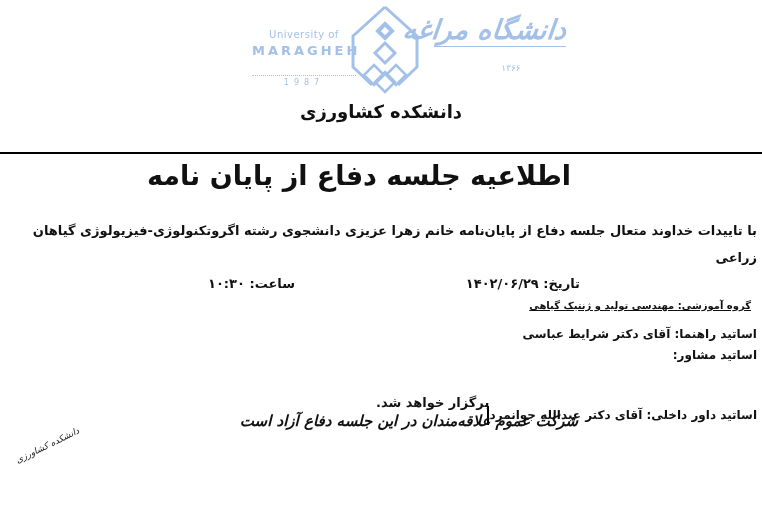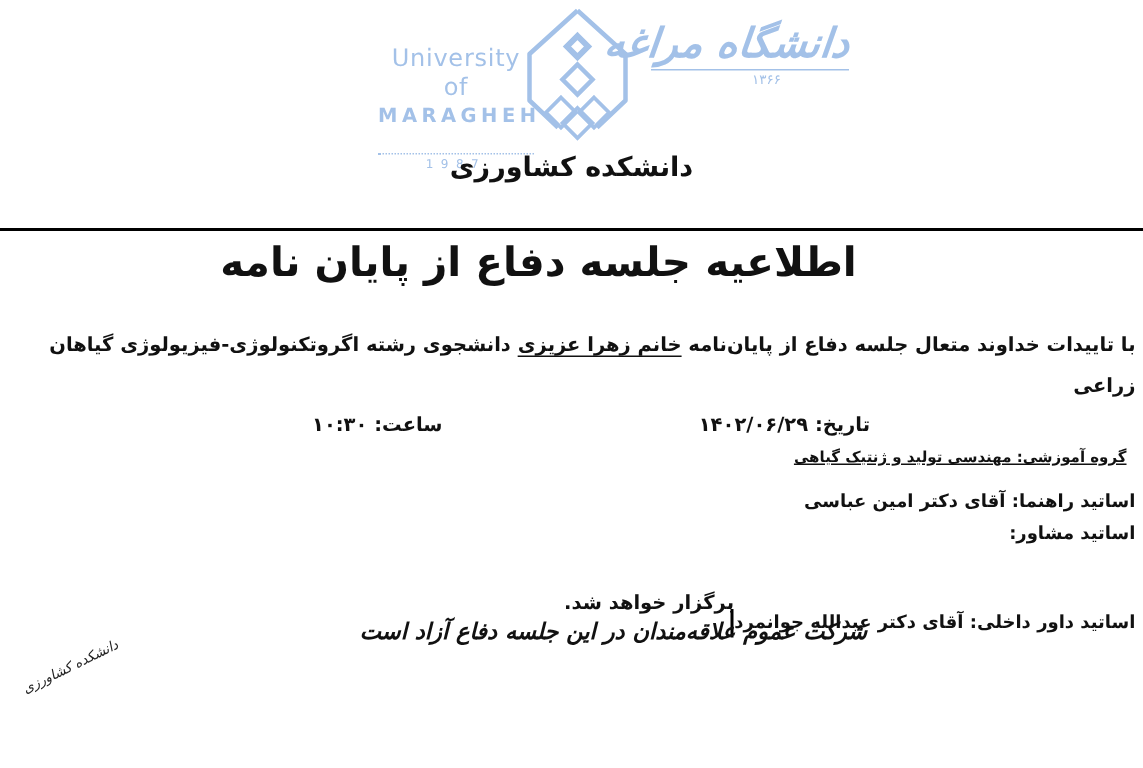--- a/index.html
+++ b/index.html
@@ -6,37 +6,37 @@
   * { box-sizing: border-box; }
   html, body { margin: 0; padding: 0; }
   body {
     width: 762px; height: 512px; background: #ffffff; overflow: hidden;
     position: relative; font-family: "DejaVu Sans", sans-serif; color: var(--ink);
   }
   .abs { position: absolute; }
 
   
   .logo-en { left: 252px; top: 29px; width: 104px; text-align: center; color: var(--logo-blue); }
-  .logo-en .u-of { font-size: 16px; letter-spacing: 0.5px; }
+  .logo-en .u-of { font-size: 10px; letter-spacing: 0.5px; }
   .logo-en .maragheh { font-size: 13px; font-weight: bold; letter-spacing: 3px; margin-top: 3px; white-space: nowrap; }
   .logo-en .year-en { font-size: 8px; letter-spacing: 5px; border-top: 1px dotted var(--logo-blue); margin-top: 17px; padding-top: 2px; }
   .emblem { left: 341px; top: 4px; }
   .logo-fa { left: 426px; top: 14px; width: 140px; color: var(--logo-blue); direction: rtl; }
   .logo-fa .fa-callig { font-size: 27px; font-weight: bold; font-style: italic; white-space: nowrap; display: inline-block; transform: skewX(-6deg); }
   .logo-fa .fa-underline { border-bottom: 1px solid var(--logo-blue); width: 132px; margin-top: 1px; }
-  .logo-fa .year-fa { font-size: 9px; letter-spacing: 4px; text-align: center; width: 110px; margin-top: 2px; }
+  .logo-fa .year-fa { font-size: 9px; letter-spacing: 4px; text-align: center; width: 110px; margin-top: 16px; }
 
   
   .faculty { top: 101px; left: 0; width: 762px; text-align: center; font-size: 18px; font-weight: bold; direction: rtl; }
   .rule { top: 152px; left: 0; width: 762px; border-top: 2px solid #000; height: 0; }
   .title { top: 160px; left: 0; width: 718px; text-align: center; font-size: 27px; font-weight: bold; direction: rtl; }
 
   
   .body-par { top: 217px; right: 5px; left: 5px; direction: rtl; text-align: right; font-size: 13px; font-weight: bold; line-height: 27px; }
-  .uname { text-decoration: underline; text-underline-offset: 3px; }
+  .uname { text-underline-offset: 3px; }
 
   .session-row { top: 276px; left: 208px; width: 372px; display: flex; direction: rtl; justify-content: space-between; font-size: 13px; font-weight: bold; white-space: nowrap; }
   .session-row .light { font-weight: normal; }
 
   .dept { top: 300px; right: 11px; direction: rtl; font-size: 10px; font-weight: bold; white-space: nowrap; text-decoration: underline; }
   .detail { right: 5px; direction: rtl; font-size: 12px; font-weight: bold; white-space: nowrap; }
   .supervisors { top: 327px; }
   .advisors { top: 348px; }
   .examiners { top: 368px; margin-top: 38px; }
   .cursor-bar { display: inline-block; width: 1.5px; height: 19px; background: #000; vertical-align: middle; margin-right: 1px; }
@@ -82,20 +82,20 @@
 <div class="abs body-par">
   <div><span>با تاییدات خداوند متعال جلسه دفاع از پایان‌نامه </span><span class="uname">خانم زهرا عزیزی</span><span> دانشجوی رشته اگروتکنولوژی-فیزیولوژی گیاهان زراعی</span></div>
 </div>
 
 <div class="abs session-row">
   <div><span>تاریخ:</span> <span>۱۴۰۲/۰۶/۲۹</span></div>
   <div><span>ساعت:</span> <span>۱۰:۳۰</span></div>
 </div>
 
 <div class="abs dept">گروه آموزشی: مهندسی تولید و ژنتیک گیاهی</div>
-<div class="abs detail supervisors">اساتید راهنما: آقای دکتر امین عباسی</div>
+<div class="abs detail supervisors">اساتید راهنما: آقای دکتر شرایط عباسی</div>
 <div class="abs detail advisors">اساتید مشاور:</div>
 <div class="abs detail examiners"><span>اساتید داور داخلی: آقای دکتر عبدالله جوانمرد</span><span class="cursor-bar"></span></div>
 
 <div class="abs held">برگزار خواهد شد.</div>
 <div class="abs invite">شرکت عموم علاقه‌مندان در این جلسه دفاع آزاد است</div>
 
 <div class="abs signature">دانشکده کشاورزی</div>
 
 </body></html>

